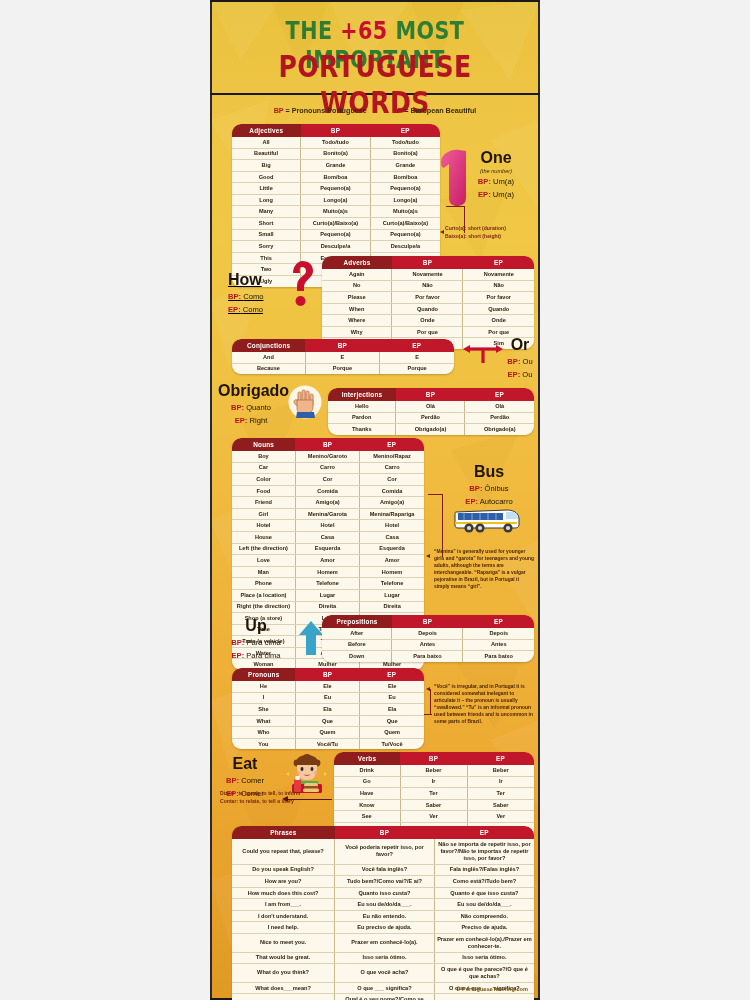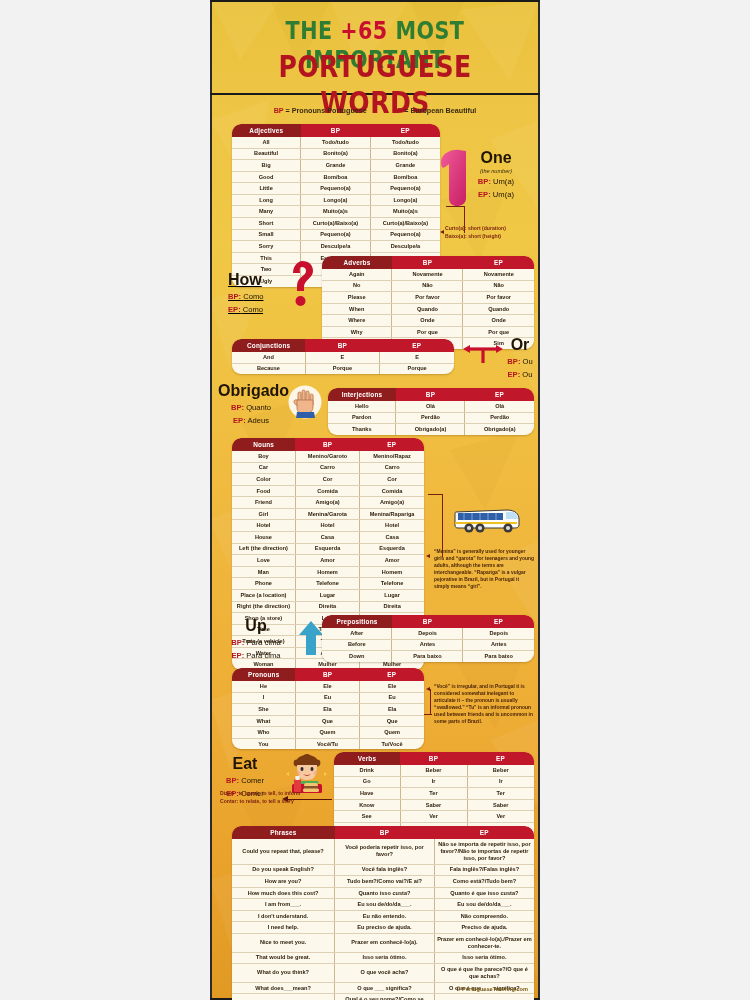--- a/index.html
+++ b/index.html
@@ -338,21 +338,21 @@
   </div>
   <div class="callout" style="left:290px;top:337px;width:40px;">
     <div class="cword">Or</div>
     <div class="crow"><b>BP:</b> <span>Ou</span></div>
     <div class="crow"><b>EP:</b> <span>Ou</span></div>
   </div>
 
   <div class="callout" style="left:8px;top:383px;width:66px;">
     <div class="cword">Obrigado</div>
     <div class="crow"><b>BP:</b> <span>Quanto</span></div>
-    <div class="crow"><b>EP:</b> <span>Adeus</span></div>
+    <div class="crow"><b>EP:</b> <span>Right</span></div>
   </div>
   <div class="icon" style="left:78px;top:385px;">
     <svg width="34" height="34" viewBox="0 0 34 34">
       <circle cx="17" cy="17" r="16.5" fill="#fdf6e6"></circle>
       <g fill="#f0b58a" stroke="#b5724a" stroke-width="0.8" stroke-linejoin="round">
         <rect x="10" y="7" width="3.1" height="13" rx="1.5"></rect>
         <rect x="14" y="5" width="3.1" height="15" rx="1.5"></rect>
         <rect x="18" y="6" width="3.1" height="14" rx="1.5"></rect>
         <rect x="22" y="9" width="3.1" height="12" rx="1.5"></rect>
         <path d="M9 15 C6 14 5 17 7 19 L11 22 L11 15 Z"></path>
@@ -492,20 +492,25 @@
           </tr>
           <tr>
             <td class="c0">Woman</td>
             <td class="c1">Mulher</td>
             <td class="c2">Mulher</td>
           </tr>
         </tbody>
       </table>
     </div>
 
+  <div class="callout" style="left:232px;top:464px;width:94px;">
+    <div class="cword">Bus</div>
+    <div class="crow"><b>BP:</b> <span>Ônibus</span></div>
+    <div class="crow"><b>EP:</b> <span>Autocarro</span></div>
+  </div>
   <div class="icon" style="left:243px;top:506px;">
     <svg width="70" height="28" viewBox="0 0 70 28">
       <path d="M3 6 L54 4 C62 4 66 8 66 13 L66 19 C66 21 64 22 62 22 L5 22 C3 22 2 21 2 19 L2 9 C2 7 2 6 3 6 Z" fill="#fbfbf7" stroke="#3a3a3a" stroke-width="1"></path>
       <rect x="5" y="7" width="45" height="7" fill="#2f5fa8"></rect>
       <g stroke="#9fc4e8" stroke-width="0.7">
         <path d="M11 7 L11 14"></path>
           <path d="M19 7 L19 14"></path>
           <path d="M27 7 L27 14"></path>
         <path d="M35 7 L35 14"></path>
           <path d="M43 7 L43 14"></path>

